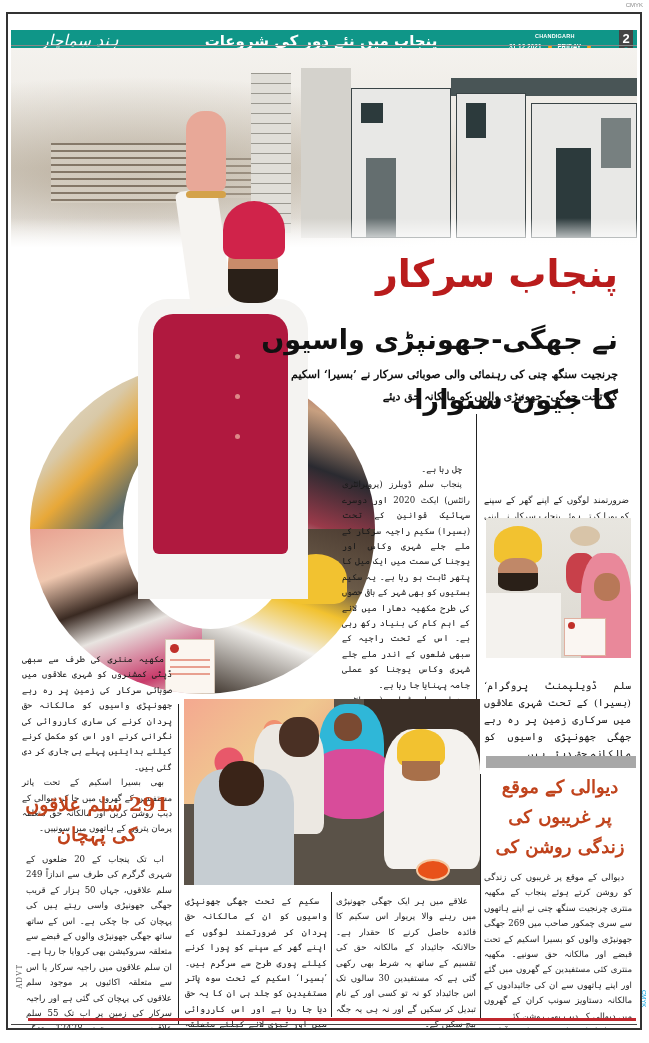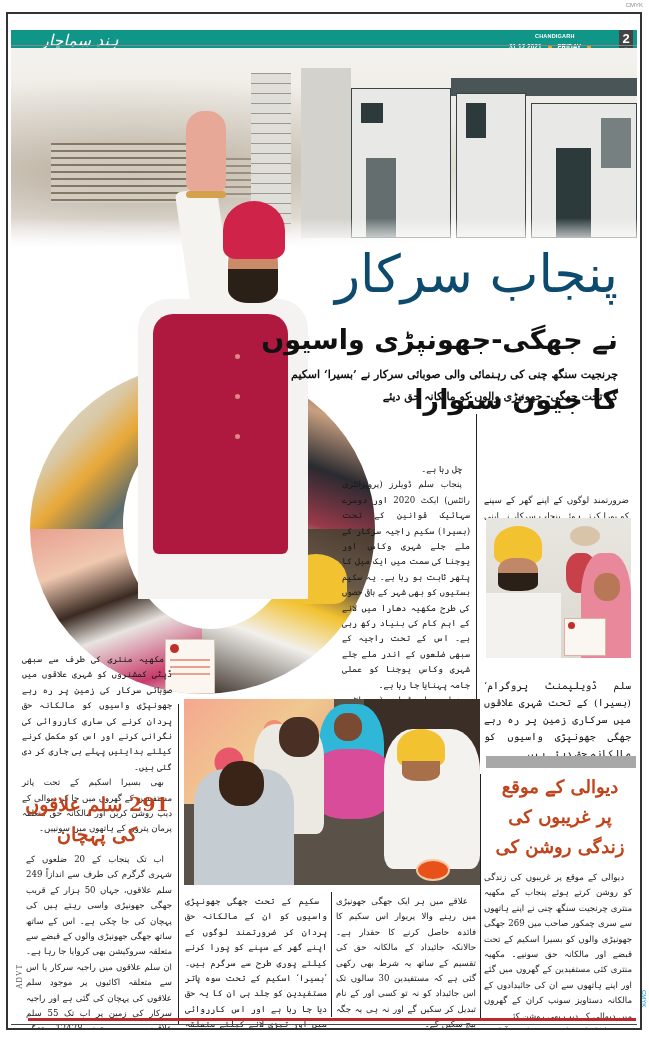--- a/index.html
+++ b/index.html
@@ -43,21 +43,21 @@
   .vest { position: absolute; left: 25px; top: 215px; width: 135px; height: 240px; background: #b0193f; border-radius: 20px 20px 6px 6px; }
   .vest-btn { position: absolute; left: 82px; width: 5px; height: 5px; border-radius: 50%; background: #d88; }
 
   
   .ring { position: absolute; left: 22px; top: 350px; width: 345px; height: 330px; border-radius: 50%; overflow: hidden; }
   .ring-q { position: absolute; }
   .ring-hole { position: absolute; left: 93px; top: 55px; width: 175px; height: 210px; background: #fff; border-radius: 50%; }
 
   
   .headline { position: absolute; right: 22px; top: 238px; text-align: right; direction: rtl; }
-  .hl-red { font-size: 52px; font-weight: normal; color: #0c4a6e; letter-spacing: 2px; line-height: 44px; }
+  .hl-red { font-size: 38px; font-weight: bold; color: #b91c1c; letter-spacing: 2px; line-height: 44px; }
   .hl-black { font-size: 27px; font-weight: bold; color: #111; line-height: 32px; margin-top: 28px; }
   .subhead { position: absolute; right: 22px; top: 350px; width: 350px; text-align: right; direction: rtl; font-family: "DejaVu Serif", serif; font-size: 11px; font-weight: bold; line-height: 22px; color: #111; }
 
   
   .col { position: absolute; direction: rtl; text-align: justify; font-family: "DejaVu Serif", serif; font-size: 8.6px; line-height: 15.4px; color: #1a1a1a; }
   .col p { text-indent: 8px; }
 
   .photo { position: absolute; overflow: hidden; }
 
   .gray-bar { position: absolute; left: 478px; top: 742px; width: 150px; height: 12px; background: #a8a8a8; }
@@ -72,20 +72,21 @@
 </head>
 <body>
 
 <div class="cmyk-top">CMYK</div>
 <div class="cmyk-side">CMYK</div>
 
 <div class="page">
 
   <div class="masthead">
     <div class="logo">ہند سماچار</div>
+    <div class="title">پنجاب میں نئے دور کی شروعات</div>
     <div class="city">CHANDIGARH</div>
     <div class="dateline">
       <span>31.12.2021</span>
       <span class="dot"></span>
       <span>FRIDAY</span>
       <span class="dot"></span>
     </div>
     <div class="pagenum">2</div>
   </div>
   <div class="header-rule"></div>

